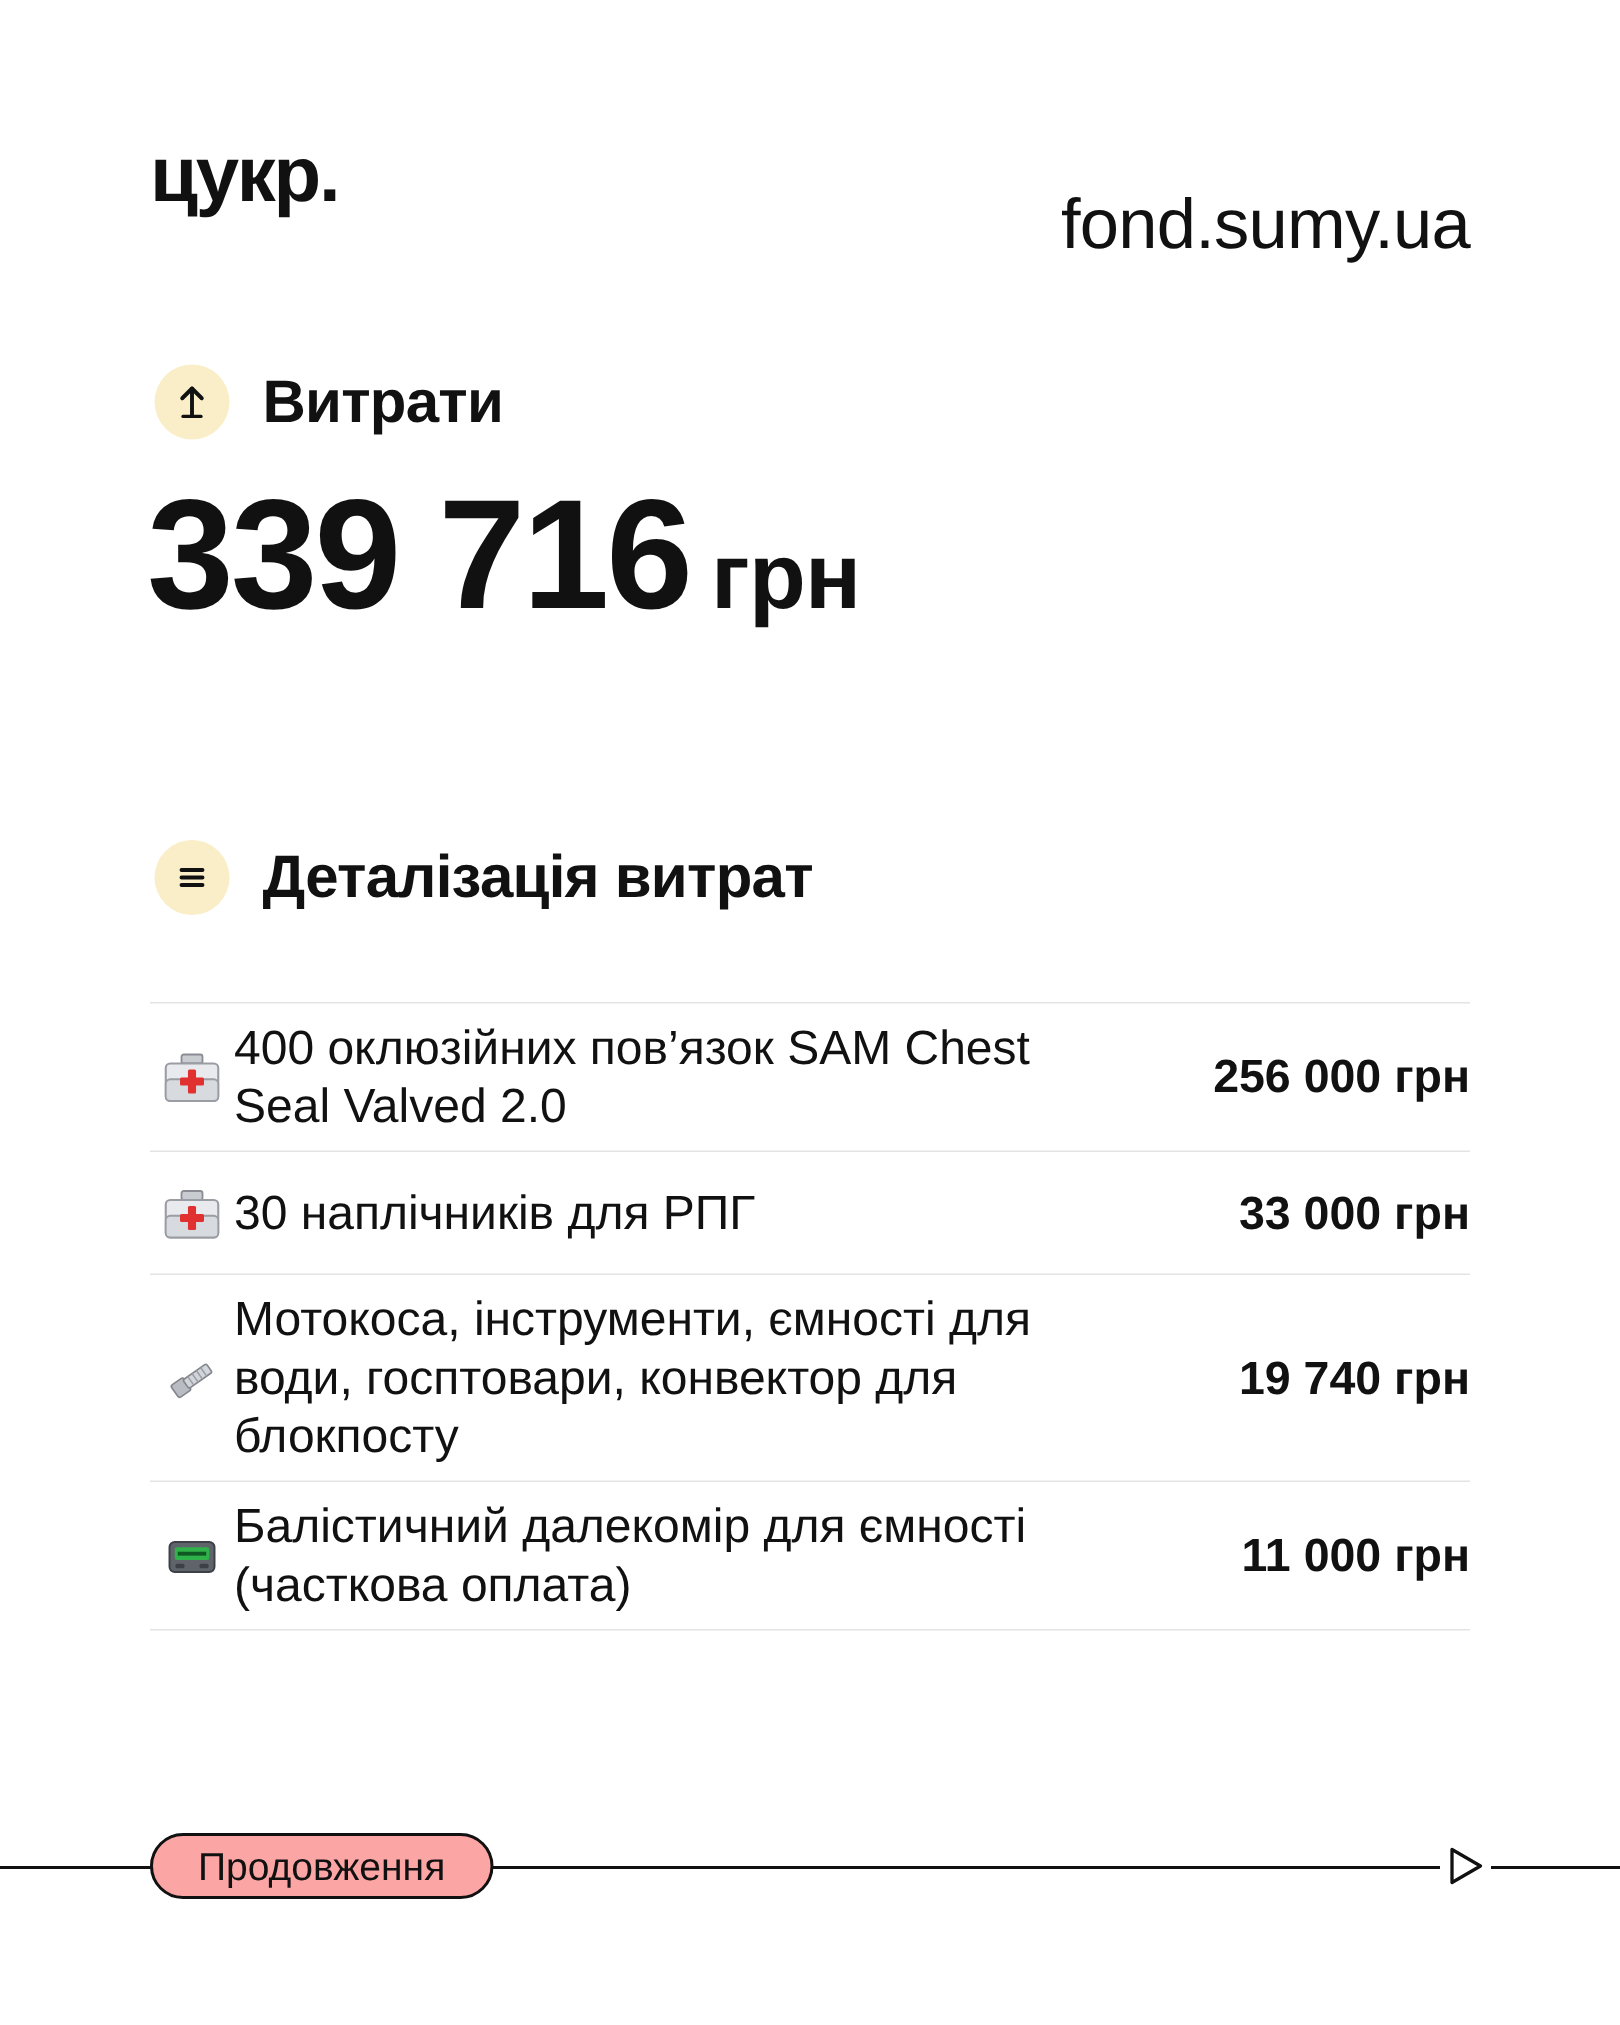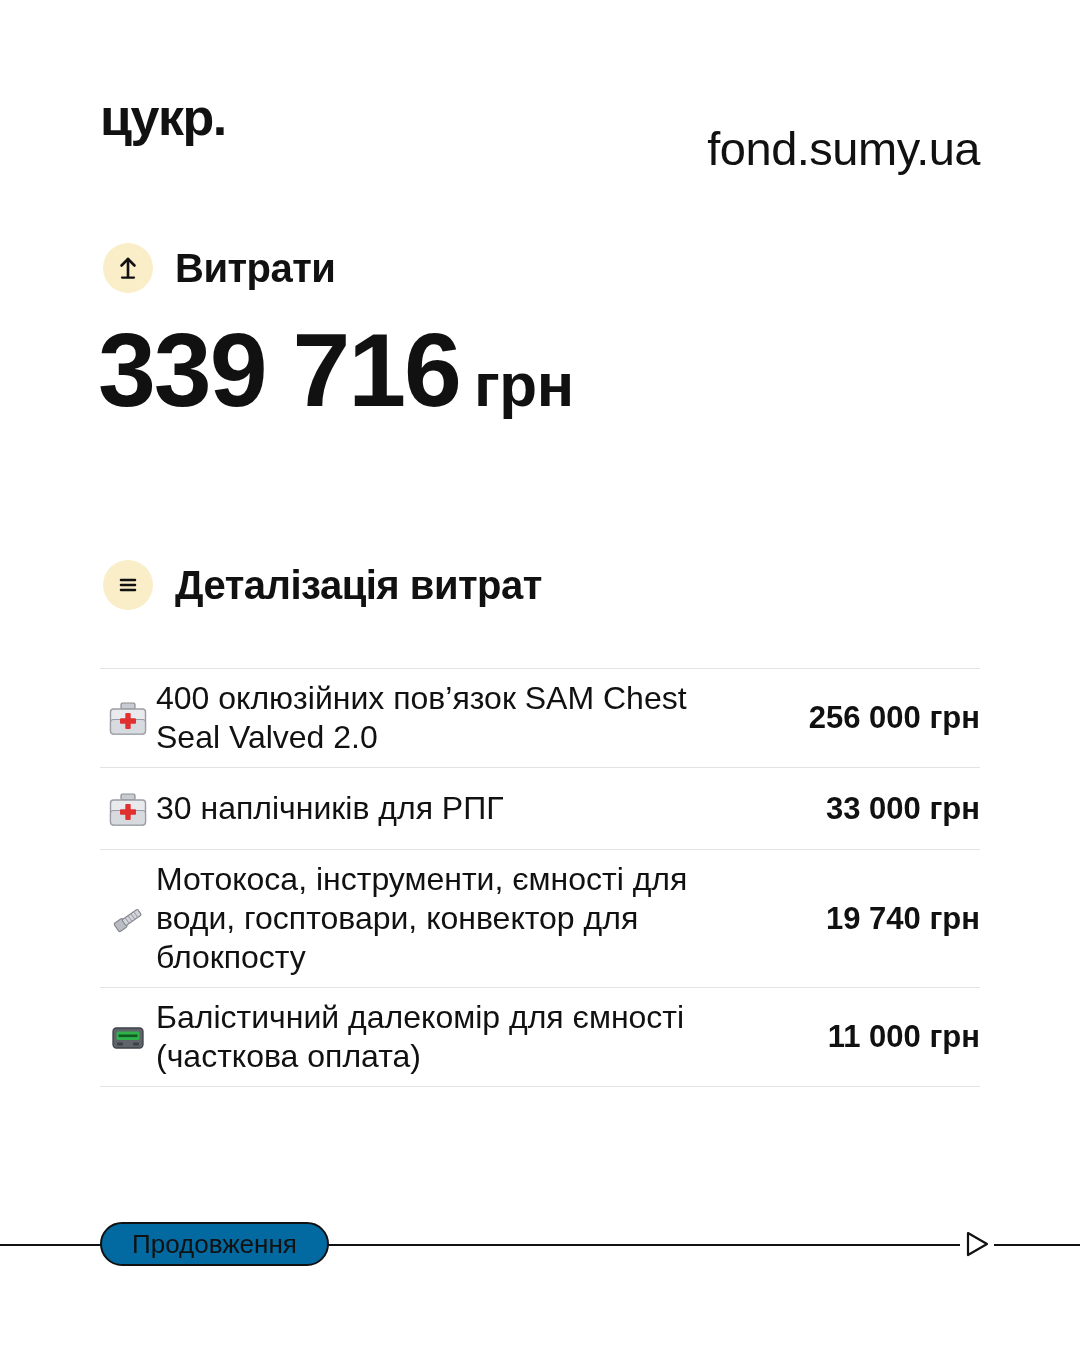--- a/index.html
+++ b/index.html
@@ -175,21 +175,21 @@
     background: #111111;
   }
   .footer-pill {
     position: absolute;
     left: 100px;
     top: 0;
     height: 44px;
     padding: 0 30px;
     border: 2px solid #111111;
     border-radius: 24px;
-    background: #0369a1;
+    background: #fca5a5;
     display: flex;
     align-items: center;
     font-size: 26px;
     color: #111111;
     box-sizing: border-box;
   }
   .footer-arrow {
     position: absolute;
     right: 86px;
     top: 6px;

